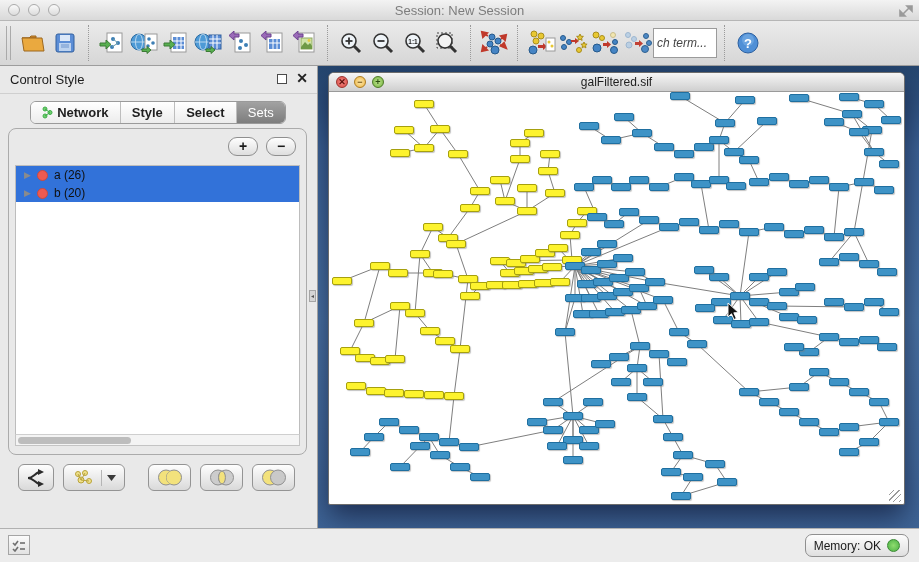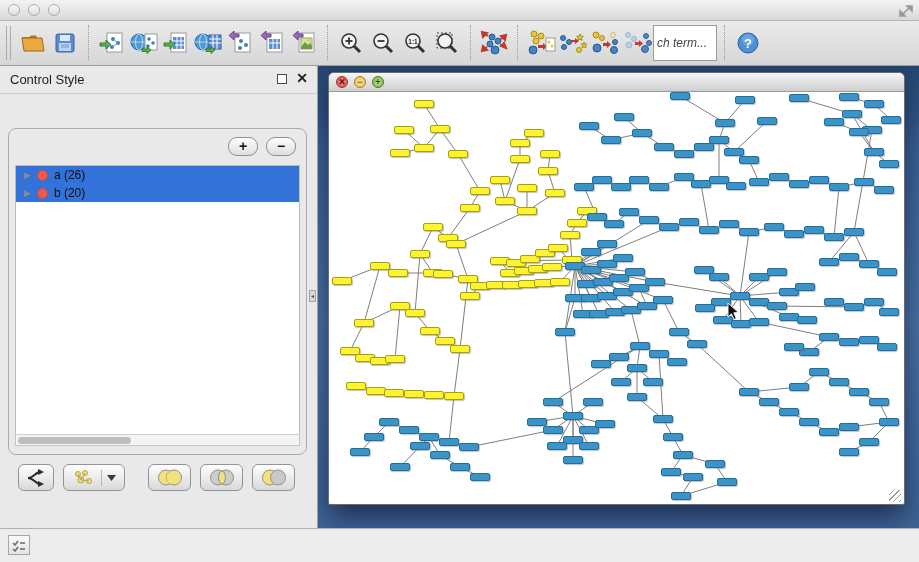--- a/index.html
+++ b/index.html
@@ -18,21 +18,21 @@
   .fullscreen { position:absolute; right:6px; top:4px; }
 
   
   .toolbar { height:45px; background:linear-gradient(#ebebeb,#d6d6d6);
     border-bottom:1px solid #9d9d9d; display:flex; align-items:center; padding:0 6px; }
   .tb-handle { width:5px; height:34px; border-left:1px solid #aaa; border-right:1px solid #aaa; margin:0 6px 0 0; }
   .tb-sep { width:1px; height:36px; border-left:1px dotted #9a9a9a; margin:0 7px; }
   .tbtn { width:32px; height:36px; background:transparent; border:none;
     display:flex; align-items:center; justify-content:center; padding:0; }
   .tbtn svg { display:block; }
-  .search-box { width:64px; height:36px; border:1px solid #9b9b9b; background:#fff;
+  .search-box { width:64px; height:30px; border:1px solid #9b9b9b; background:#fff;
     font-style:italic; color:#444; font-size:12px; padding:0 3px;
     font-family:"Liberation Sans", sans-serif; }
 
   
   .main { position:relative; height:462px; display:flex; }
 
   
   .control-panel { position:relative; width:318px; background:#e9e9e9;
     border-right:1px solid #9f9f9f; flex:none; }
   .cp-header { position:relative; height:28px; border-bottom:1px solid #cfcfcf; }
@@ -123,20 +123,21 @@
 </style>
 </head>
 <body>
 
 <div class="titlebar">
   <div class="traffic">
     <span></span>
     <span></span>
     <span></span>
   </div>
+  <div class="win-title">Session: New Session</div>
   <svg class="fullscreen" width="14" height="14">
     <g stroke="#9a9a9a" stroke-width="1.6" fill="#9a9a9a">
       <line x1="4" y1="10" x2="10" y2="4"></line>
       <path d="M8,2 L13,2 L13,7 Z"></path>
         <path d="M1,12 L1,7 L6,12 Z"></path>
     </g>
   </svg>
 </div>
 
 <div class="toolbar">
@@ -386,20 +387,43 @@
 
 <div class="main">
 
   <div class="control-panel">
     <div class="cp-header">
       <span class="cp-title">Control Style</span>
       <span class="cp-float"></span>
       <span class="cp-close">✕</span>
     </div>
 
+    <div class="cp-tabs" id="cp-tabs">
+        <div class="cp-tab">
+          <svg width="11" height="13">
+            <g stroke="#3fae49" fill="#6fcf6f">
+              <circle cx="3" cy="3" r="2"></circle>
+              <circle cx="3" cy="10" r="2"></circle>
+              <circle cx="8" cy="6.5" r="2"></circle>
+              <line x1="3" y1="3" x2="8" y2="6.5"></line>
+              <line x1="3" y1="10" x2="8" y2="6.5"></line>
+            </g>
+          </svg>
+          <span>Network</span>
+        </div>
+        <div class="cp-tab">
+          <span>Style</span>
+        </div>
+        <div class="cp-tab">
+          <span>Select</span>
+        </div>
+        <div class="cp-tab active">
+          <span>Sets</span>
+        </div>
+      </div>
 
     <div class="cp-box">
       <div class="pm-row">
         <button class="pm-btn">+</button>
         <button class="pm-btn">−</button>
       </div>
       <div class="set-list" id="set-list">
           <div class="set-row selected">
             <span class="tri">▶</span>
             <span class="dot"></span>
@@ -471,20 +495,21 @@
   <div class="split-handle">◂</div>
 
   <div class="desktop">
     <div class="iframe">
       <div class="iframe-titlebar">
         <div class="if-buttons">
           <span class="if-btn if-close">✕</span>
           <span class="if-btn if-min">−</span>
           <span class="if-btn if-zoom">+</span>
         </div>
+        <div class="if-title">galFiltered.sif</div>
       </div>
       <div class="iframe-content">
         <svg id="edge-layer" width="573" height="411">
             <line x1="95" y1="12" x2="111" y2="37" stroke="#7e7e7e" stroke-width="1"></line>
             <line x1="111" y1="37" x2="129" y2="62" stroke="#7e7e7e" stroke-width="1"></line>
             <line x1="129" y1="62" x2="151" y2="99" stroke="#7e7e7e" stroke-width="1"></line>
             <line x1="75" y1="38" x2="95" y2="56" stroke="#7e7e7e" stroke-width="1"></line>
             <line x1="71" y1="61" x2="95" y2="56" stroke="#7e7e7e" stroke-width="1"></line>
             <line x1="95" y1="56" x2="111" y2="37" stroke="#7e7e7e" stroke-width="1"></line>
             <line x1="191" y1="51" x2="191" y2="67" stroke="#7e7e7e" stroke-width="1"></line>
@@ -971,13 +996,17 @@
   <button class="st-left-btn">
     <svg width="14" height="13">
         <g stroke="#6f6f6f" stroke-width="1.6" fill="none">
           <polyline points="1,4 3,6 6,2"></polyline>
           <line x1="8" y1="4" x2="13" y2="4"></line>
           <polyline points="1,10 3,12 6,8"></polyline>
           <line x1="8" y1="10" x2="13" y2="10"></line>
         </g>
       </svg>
   </button>
+  <div class="memory-pill">
+    <span>Memory: OK</span>
+    <span class="mem-dot"></span>
+  </div>
 </div>
 
 </body></html>

